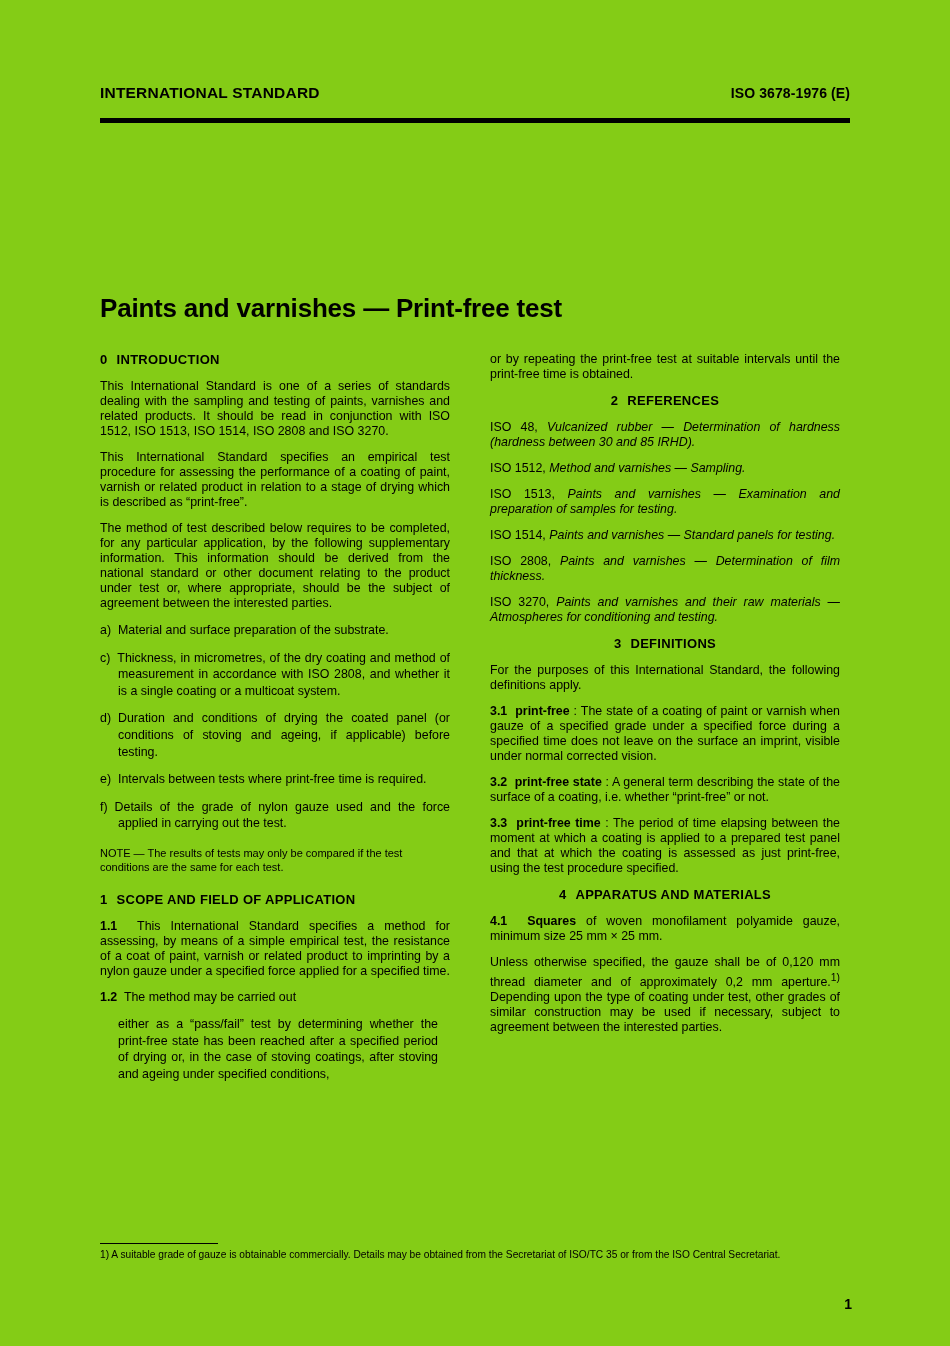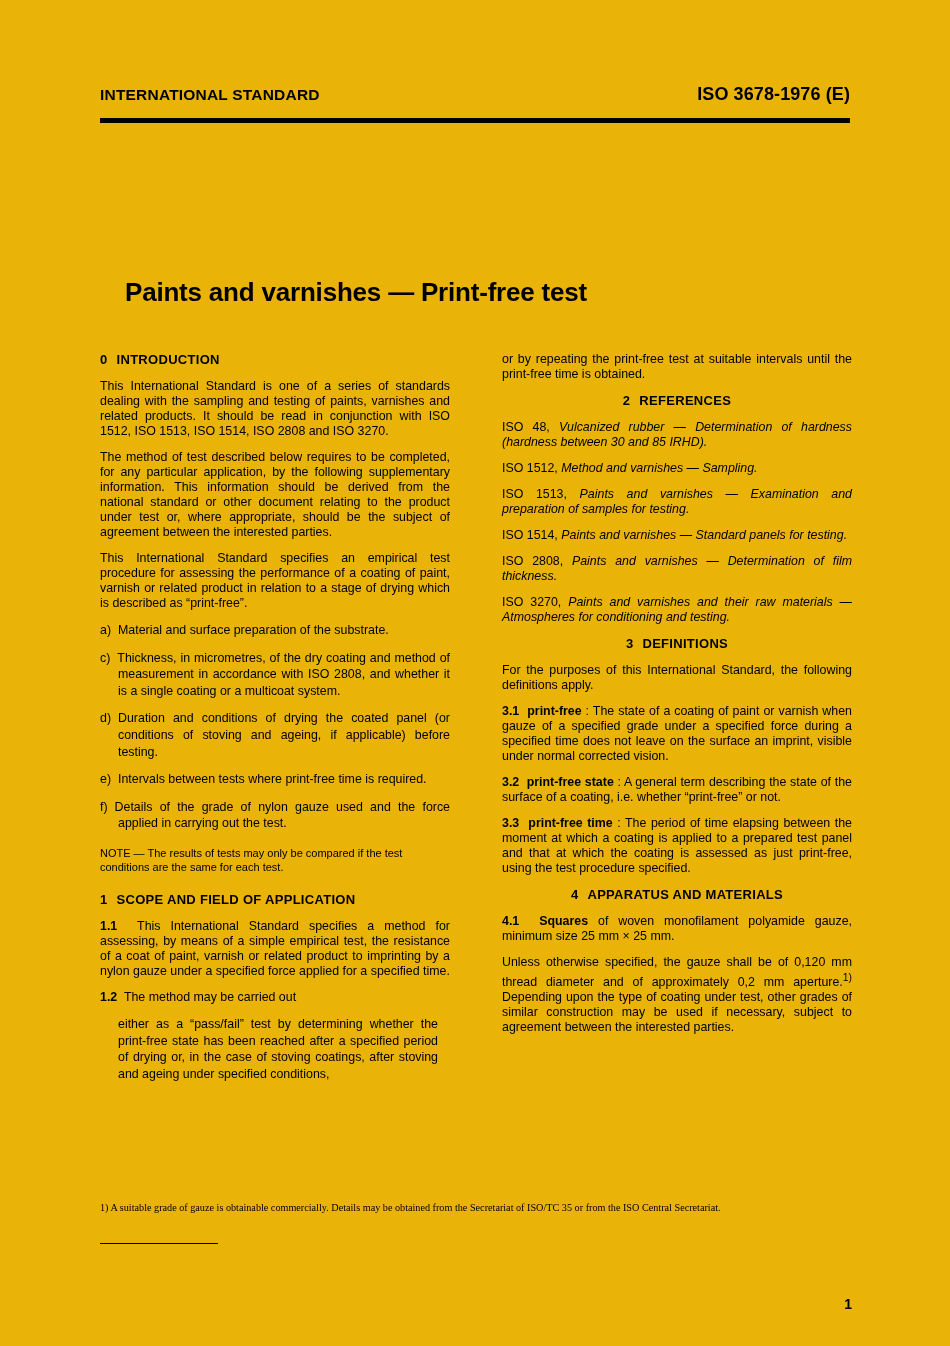--- a/index.html
+++ b/index.html
@@ -8,21 +8,21 @@
     background: #ffffff;
   }
   body {
     font-family: "Liberation Sans", sans-serif;
     color: #000000;
   }
   .page {
     position: relative;
     width: 950px;
     height: 1346px;
-    background: #eab308;
+    background: #84cc16;
     box-sizing: border-box;
     padding: 0;
     overflow: hidden;
   }
 
   
   .header {
     position: absolute;
     left: 100px;
     top: 84px;
@@ -30,53 +30,52 @@
     display: flex;
     justify-content: space-between;
     align-items: baseline;
   }
   .header-left {
     font-size: 15.5px;
     font-weight: bold;
     letter-spacing: 0.2px;
   }
   .header-right {
-    font-size: 18px;
+    font-size: 14px;
     font-weight: bold;
     letter-spacing: 0.1px;
   }
   .header-rule {
     position: absolute;
     left: 100px;
     top: 118px;
     width: 750px;
     height: 5px;
     background: #000000;
   }
 
   
   .doc-title {
     position: absolute;
     left: 100px;
-    top: 260px;
+    top: 276px;
     width: 750px;
     font-size: 26px;
     font-weight: bold;
     letter-spacing: -0.2px;
-    margin-left: 25px;
   }
 
   
   .columns {
     position: absolute;
     left: 100px;
     top: 352px;
     width: 752px;
     display: flex;
-    gap: 52px;
+    gap: 40px;
   }
   .col {
     width: 350px;
   }
 
   p {
     margin: 0 0 11px 0;
     font-size: 12.4px;
     line-height: 15px;
     text-align: justify;
@@ -127,26 +126,25 @@
     position: absolute;
     left: 100px;
     top: 1243px;
     width: 118px;
     height: 1px;
     background: #000000;
   }
   .footnote {
     position: absolute;
     left: 100px;
-    top: 1201px;
+    top: 1248px;
     width: 752px;
     font-size: 10.2px;
     line-height: 13.4px;
     text-align: left;
-    font-family: Liberation Serif, serif;
   }
   .page-number {
     position: absolute;
     right: 98px;
     top: 1296px;
     font-size: 14px;
     font-weight: bold;
   }
 </style>
 </head>
@@ -164,22 +162,22 @@
 
   <div class="columns">
 
     <div class="col">
 
       <div class="sec-head">
         <span class="num">0</span><span>INTRODUCTION</span>
       </div>
 
       <p>This International Standard is one of a series of standards dealing with the sampling and testing of paints, varnishes and related products. It should be read in conjunction with ISO 1512, ISO 1513, ISO 1514, ISO 2808 and ISO 3270.</p>
+      <p>This International Standard specifies an empirical test procedure for assessing the performance of a coating of paint, varnish or related product in relation to a stage of drying which is described as “print-free”.</p>
       <p>The method of test described below requires to be completed, for any particular application, by the following supplementary information. This information should be derived from the national standard or other document relating to the product under test or, where appropriate, should be the subject of agreement between the interested parties.</p>
-      <p>This International Standard specifies an empirical test procedure for assessing the performance of a coating of paint, varnish or related product in relation to a stage of drying which is described as “print-free”.</p>
 
       <div class="list-item">
         <span class="lbl">a)</span><span>Material and surface preparation of the substrate.</span>
       </div>
       <div class="list-item">
         <span class="lbl">c)</span><span>Thickness, in micrometres, of the dry coating and method of measurement in accordance with ISO 2808, and whether it is a single coating or a multicoat system.</span>
       </div>
       <div class="list-item">
         <span class="lbl">d)</span><span>Duration and conditions of drying the coated panel (or conditions of stoving and ageing, if applicable) before testing.</span>
       </div>

